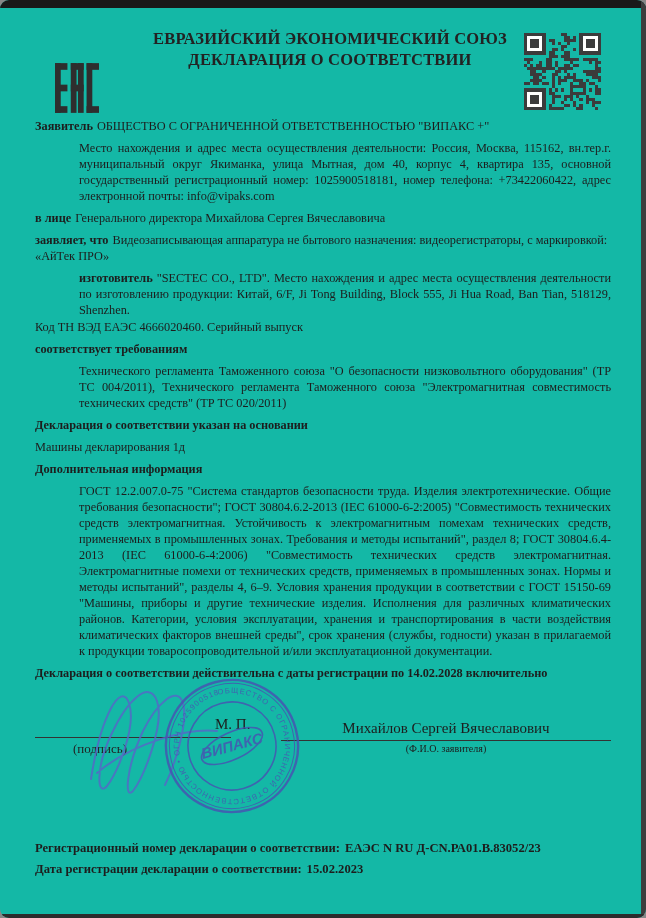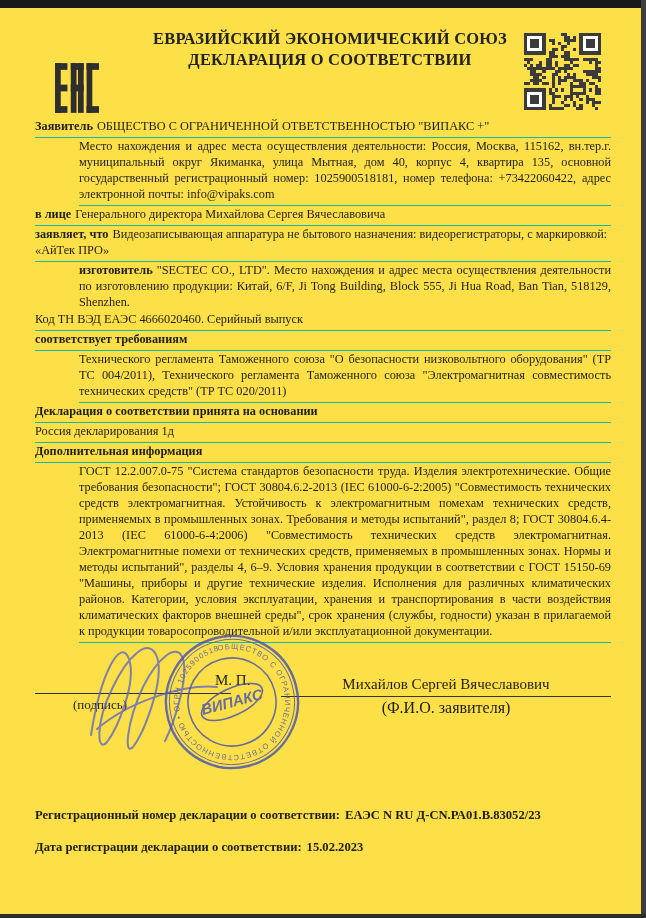--- a/index.html
+++ b/index.html
@@ -1,47 +1,47 @@
 <!DOCTYPE html>
 <html><head>
 <meta charset="utf-8">
 <style>
   html,body{margin:0;padding:0;background:#888;}
   .page{
-    position:relative;width:646px;height:918px;background:#fde047;
+    position:relative;width:646px;height:918px;background:#14b8a6;
     font-family:"Liberation Serif","DejaVu Serif",serif;color:#1d1d1d;
-    overflow:hidden;margin:0 auto;
+    overflow:hidden;margin:0 auto;border-radius:9px;
   }
   .scan-top{position:absolute;left:0;top:0;width:646px;height:8px;background:#191919;}
   .scan-right{position:absolute;right:0;top:0;width:5px;height:918px;background:#3d3d3d;}
   .scan-bottom{position:absolute;left:0;bottom:0;width:646px;height:4px;background:#2c2c2c;}
 
   .titles{position:absolute;left:105px;top:28px;width:450px;text-align:center;
     font-weight:bold;font-size:16.5px;line-height:1.3;letter-spacing:.2px;color:#222;}
   .eac{position:absolute;left:55px;top:62px;}
   .qr{position:absolute;left:524px;top:33px;}
 
   .content{position:absolute;left:35px;top:118px;width:576px;font-size:12.3px;line-height:1.3;}
-  .sec{border-bottom:1px solid #14b8a6;padding:1px 0 2px;}
+  .sec{border-bottom:3px solid #14b8a6;padding:1px 0 2px;}
   .nb{border-bottom:none;}
   .jst{text-align:justify;margin-left:44px;}
   .lbl{font-weight:bold;margin-right:4px;}
   .hd{font-weight:bold;}
 
   .sig-area{position:relative;height:148px;}
   .sig-line{position:absolute;left:0;top:50px;width:196px;border-bottom:1.2px solid #333;}
   .sig-cap{position:absolute;left:38px;top:54px;font-size:13px;color:#222;}
   .mp{position:absolute;left:180px;top:28px;font-size:15px;}
   .name-wrap{position:absolute;left:246px;top:18px;width:330px;text-align:center;}
   .name-wrap .nm{font-size:15px;border-bottom:1.2px solid #333;padding:0 6px 2px;margin-top:14px;}
-  .name-wrap .cap{font-size:16px;padding-top:1px;}
+  .name-wrap .cap{font-size:10px;padding-top:1px;}
   .stamp{position:absolute;left:126px;top:-12px;transform:rotate(-15deg);opacity:.82;}
   .autograph{position:absolute;left:42px;top:-14px;opacity:.85;}
 
-  .footer-line{font-weight:bold;font-size:12.6px;margin-top:16px;}
+  .footer-line{font-weight:bold;font-size:12.6px;margin-top:5px;}
   .footer-line .val{margin-left:5px;}
 </style>
 </head>
 <body>
 
 <div class="page">
   <div class="scan-top"></div>
   <div class="scan-right"></div>
   <div class="scan-bottom"></div>
 
@@ -308,30 +308,33 @@
     <div class="sec">
       <span>Код ТН ВЭД ЕАЭС 4666020460. Серийный выпуск</span>
     </div>
     <div class="sec hd">
       <span>соответствует требованиям</span>
     </div>
     <div class="sec jst">
       <span>Технического регламента Таможенного союза "О безопасности низковольтного оборудования" (ТР ТС 004/2011), Технического регламента Таможенного союза "Электромагнитная совместимость технических средств" (ТР ТС 020/2011)</span>
     </div>
     <div class="sec hd">
-      <span>Декларация о соответствии принята на основании</span>
-    </div>
-    <div class="sec">
-      <span>Россия декларирования 1д</span>
+      <span>Декларация о соответствии указан на основании</span>
+    </div>
+    <div class="sec">
+      <span>Машины декларирования 1д</span>
     </div>
     <div class="sec hd">
       <span>Дополнительная информация</span>
     </div>
     <div class="sec jst">
       <span>ГОСТ 12.2.007.0-75 "Система стандартов безопасности труда. Изделия электротехнические. Общие требования безопасности"; ГОСТ 30804.6.2-2013 (IEC 61000-6-2:2005) "Совместимость технических средств электромагнитная. Устойчивость к электромагнитным помехам технических средств, применяемых в промышленных зонах. Требования и методы испытаний", раздел 8; ГОСТ 30804.6.4-2013 (IEC 61000-6-4:2006) "Совместимость технических средств электромагнитная. Электромагнитные помехи от технических средств, применяемых в промышленных зонах. Нормы и методы испытаний", разделы 4, 6–9. Условия хранения продукции в соответствии с ГОСТ 15150-69 "Машины, приборы и другие технические изделия. Исполнения для различных климатических районов. Категории, условия эксплуатации, хранения и транспортирования в части воздействия климатических факторов внешней среды", срок хранения (службы, годности) указан в прилагаемой к продукции товаросопроводительной и/или эксплуатационной документации.</span>
+    </div>
+    <div class="sec hd">
+      <span>Декларация о соответствии действительна с даты регистрации по 14.02.2028 включительно</span>
     </div>
 
     <div class="sig-area">
       <div class="sig-line"></div>
       <div class="sig-cap">(подпись)</div>
       <div class="mp">М. П.</div>
       <div class="name-wrap">
         <div class="nm">Михайлов Сергей Вячеславович</div>
         <div class="cap">(Ф.И.О. заявителя)</div>
       </div>

